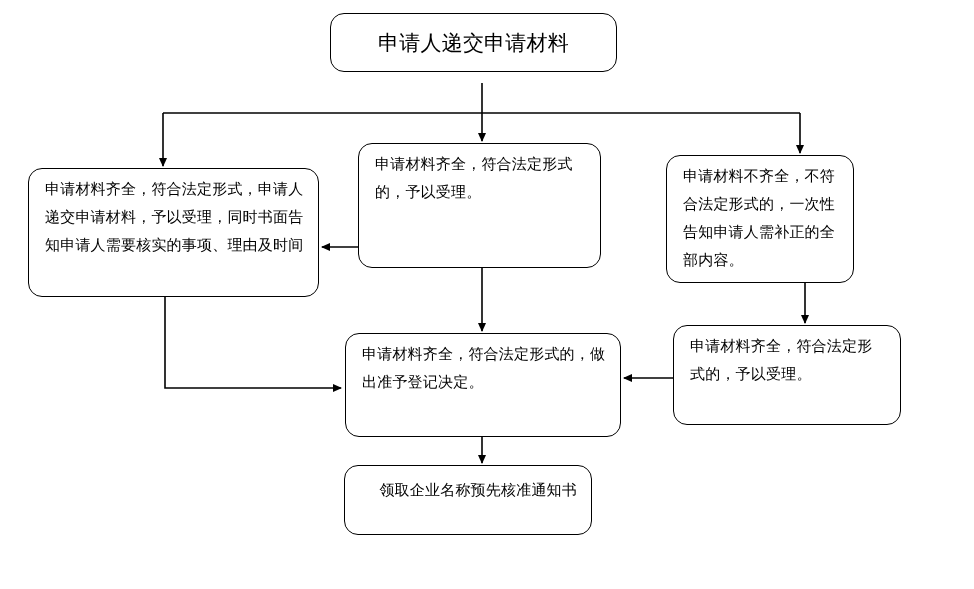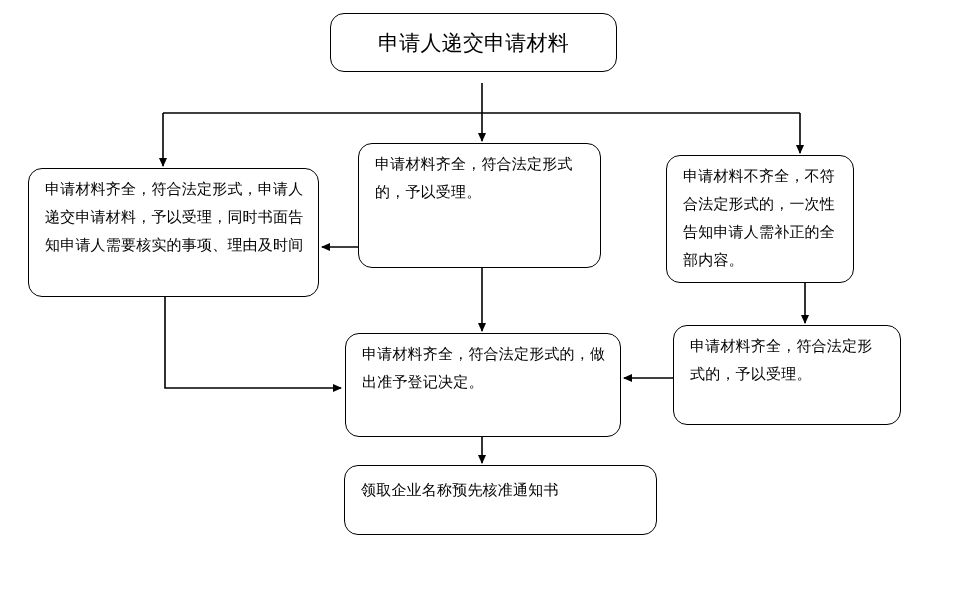--- a/index.html
+++ b/index.html
@@ -123,17 +123,17 @@
   </div>
 
   <div class="node" style="left:345px; top:333px; width:276px; height:104px;padding-left:16px;">
     <span class="txt">申请材料齐全，符合法定形式的，做出准予登记决定。</span>
   </div>
 
   <div class="node" style="left:673px; top:325px; width:228px; height:100px;">
     <span class="txt">申请材料齐全，符合法定形式的，予以受理。</span>
   </div>
 
-  <div class="node" style="left:344px; top:465px; width:313px; height:70px; padding-top:10px; text-align:left;">
+  <div class="node" style="left:344px; top:465px; width:248px; height:70px; padding-top:10px; text-align:right;">
     <span class="txt">领取企业名称预先核准通知书</span>
   </div>
 
 </div>
 
 </body></html>

